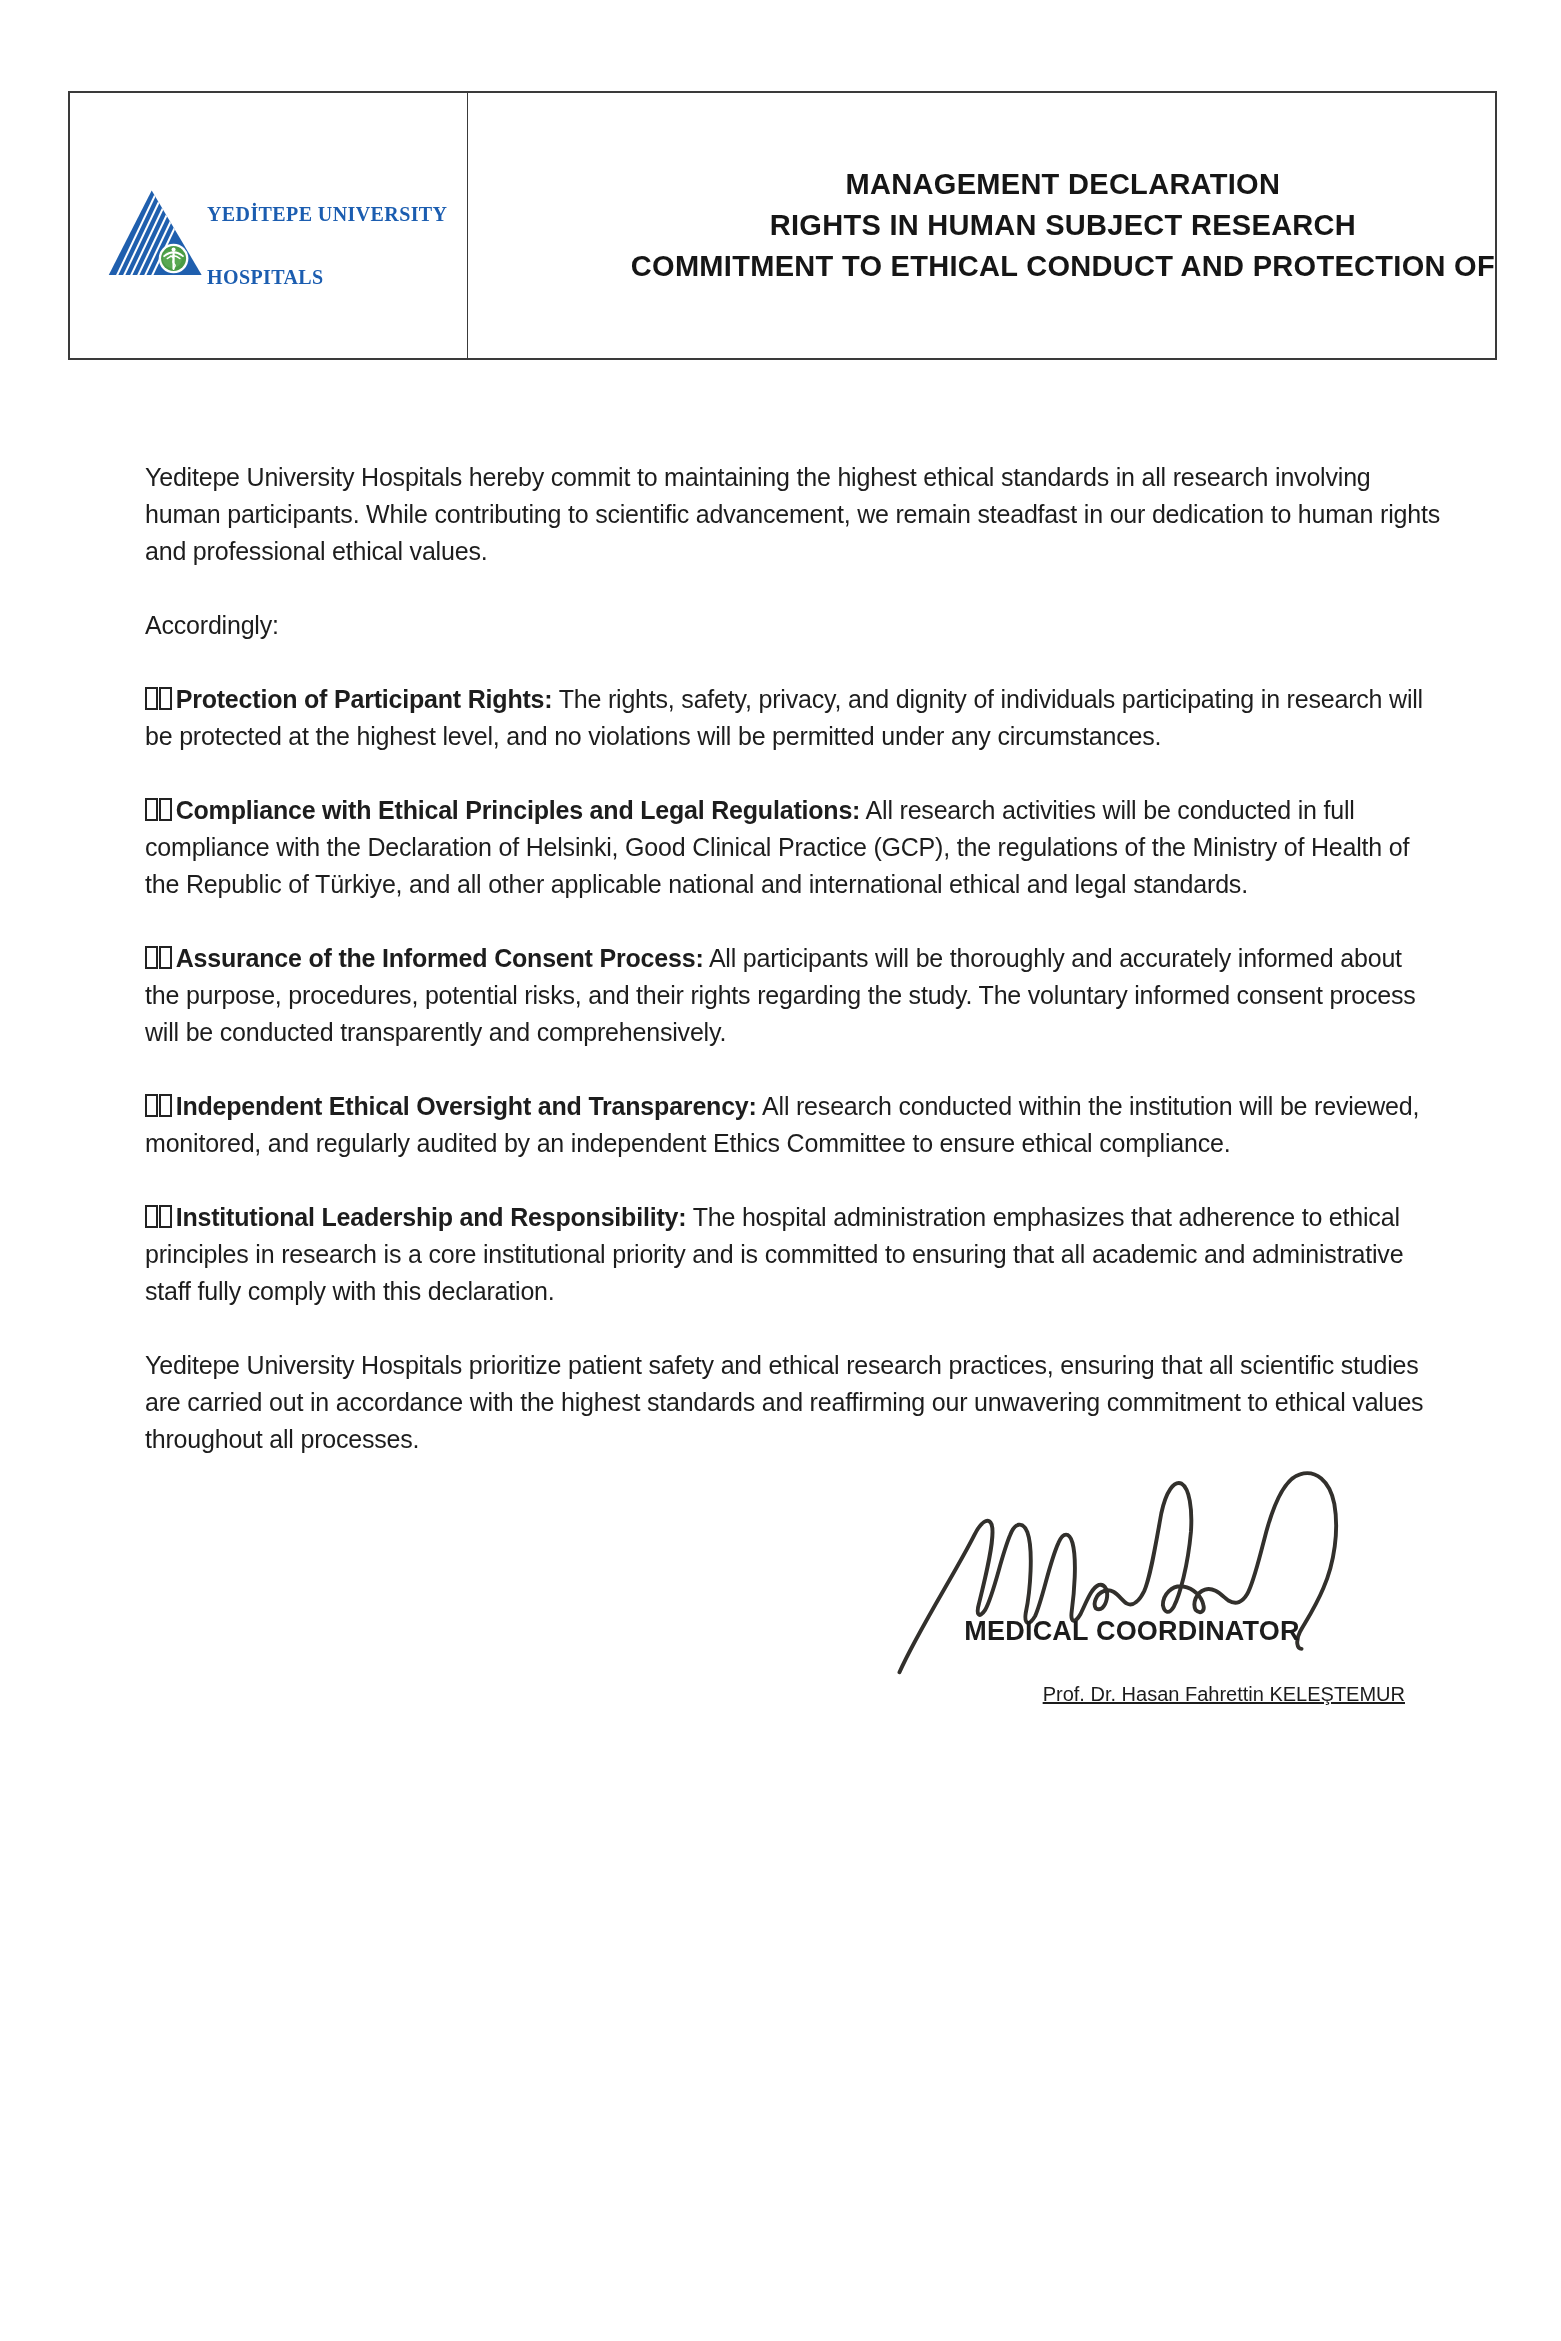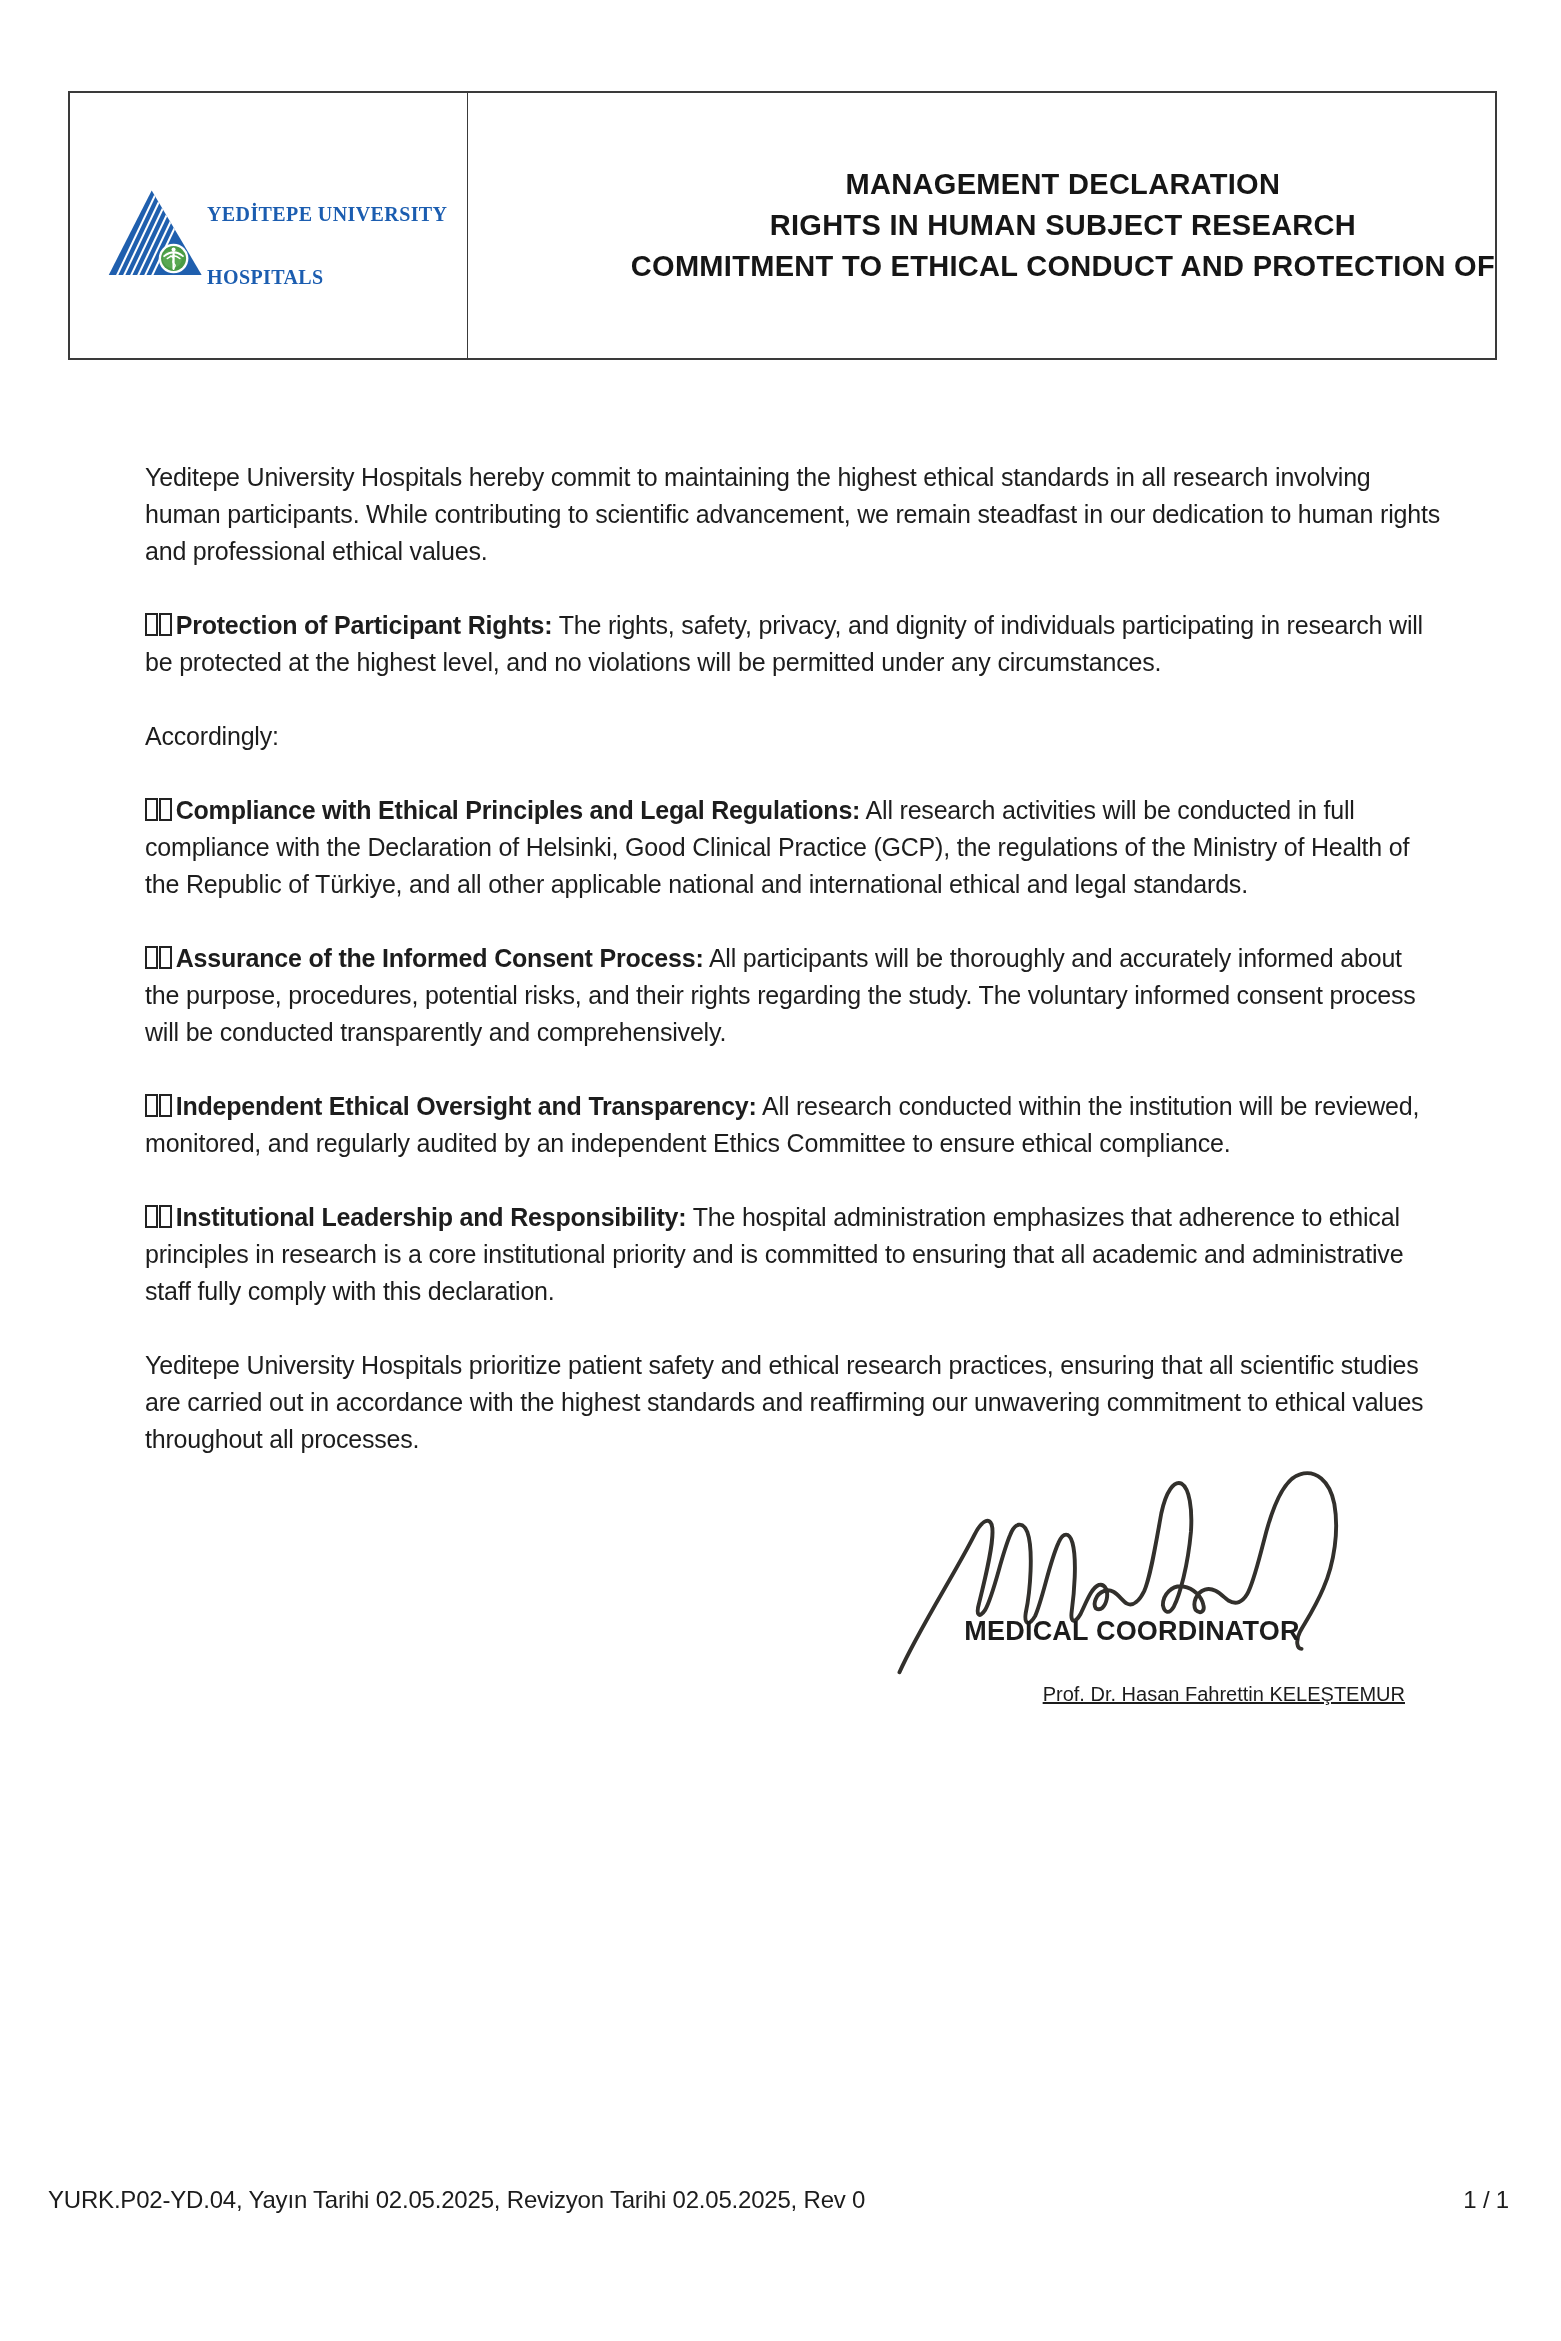--- a/index.html
+++ b/index.html
@@ -97,23 +97,23 @@
       <div class="doc-title">
         <div>MANAGEMENT DECLARATION</div>
         <div>RIGHTS IN HUMAN SUBJECT RESEARCH</div>
         <div>COMMITMENT TO ETHICAL CONDUCT AND PROTECTION OF</div>
       </div>
     </div>
   </div>
 
   <div class="content">
     <p>Yeditepe University Hospitals hereby commit to maintaining the highest ethical standards in all research involving human participants. While contributing to scientific advancement, we remain steadfast in our dedication to human rights and professional ethical values.</p>
+    <p>Accordingly:</p>
+
     <p><span class="tofu"></span><span class="tofu second"></span><b>Protection of Participant Rights:</b><span> The rights, safety, privacy, and dignity of individuals participating in research will be protected at the highest level, and no violations will be permitted under any circumstances.</span></p>
-
-    <p>Accordingly:</p>
 
     <p><span class="tofu"></span><span class="tofu second"></span><b>Compliance with Ethical Principles and Legal Regulations:</b><span> All research activities will be conducted in full compliance with the Declaration of Helsinki, Good Clinical Practice (GCP), the regulations of the Ministry of Health of the Republic of Türkiye, and all other applicable national and international ethical and legal standards.</span></p>
 
     <p><span class="tofu"></span><span class="tofu second"></span><b>Assurance of the Informed Consent Process:</b><span> All participants will be thoroughly and accurately informed about the purpose, procedures, potential risks, and their rights regarding the study. The voluntary informed consent process will be conducted transparently and comprehensively.</span></p>
 
     <p><span class="tofu"></span><span class="tofu second"></span><b>Independent Ethical Oversight and Transparency:</b><span> All research conducted within the institution will be reviewed, monitored, and regularly audited by an independent Ethics Committee to ensure ethical compliance.</span></p>
 
     <p><span class="tofu"></span><span class="tofu second"></span><b>Institutional Leadership and Responsibility:</b><span> The hospital administration emphasizes that adherence to ethical principles in research is a core institutional priority and is committed to ensuring that all academic and administrative staff fully comply with this declaration.</span></p>
 
     <p>Yeditepe University Hospitals prioritize patient safety and ethical research practices, ensuring that all scientific studies are carried out in accordance with the highest standards and reaffirming our unwavering commitment to ethical values throughout all processes.</p>
@@ -153,19 +153,15 @@
          C 476 166 482 140 490 110
          C 500 70 514 32 536 26
          C 556 20 574 34 580 64
          C 586 98 580 140 566 172
          C 556 196 544 214 536 228
          C 530 240 532 250 538 250"></path>
   </svg>
   <div class="sig-role">MEDICAL COORDINATOR</div>
   <div class="sig-name">Prof. Dr. Hasan Fahrettin KELEŞTEMUR</div>
 
-  <div class="footer">
-    <span>YURK.P02-YD.04, Yayın Tarihi 02.05.2025, Revizyon Tarihi 02.05.2025, Rev 0</span>
-    <span>1 / 1</span>
-  </div>
 
 </div>
 
 
 </body></html>

